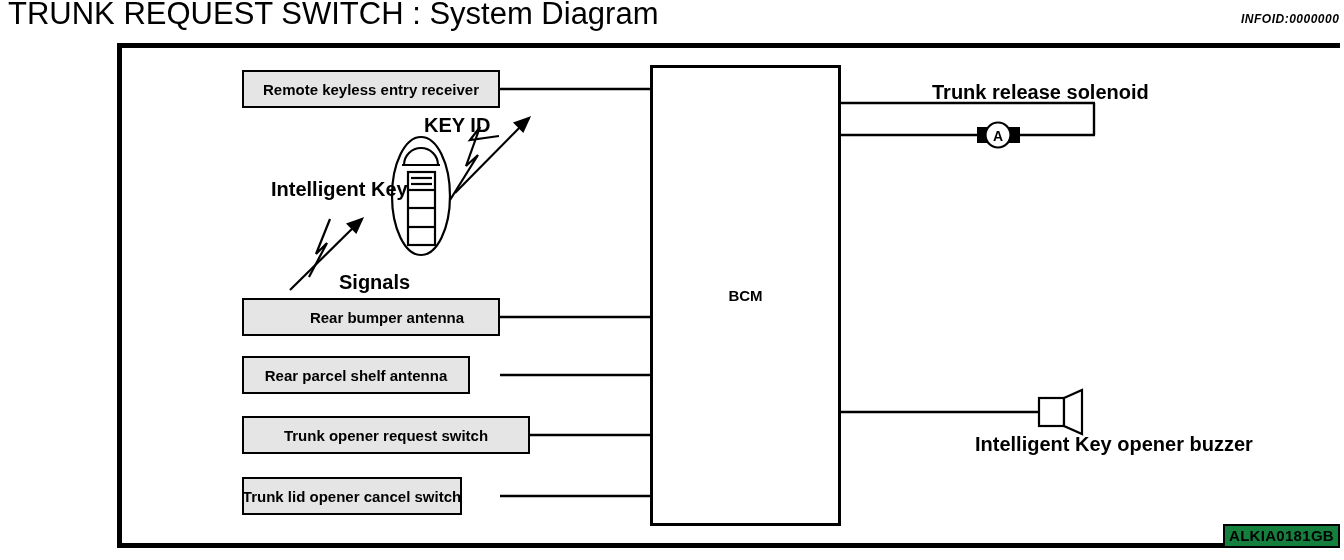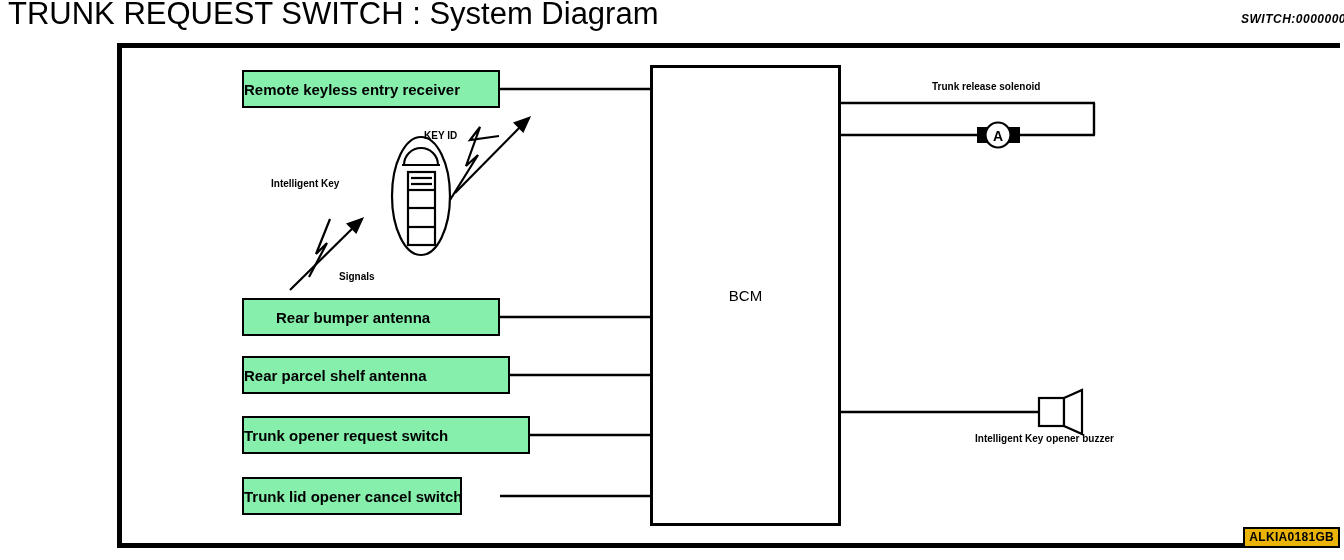--- a/index.html
+++ b/index.html
@@ -52,68 +52,68 @@
   #diagram-svg {
     position: absolute;
     left: 0;
     top: 0;
     width: 1344px;
     height: 560px;
   }
   .node-box {
     position: absolute;
     border: 2px solid #000;
-    background: #86efac;
+    background: #e5e5e5;
     box-sizing: border-box;
     display: flex;
     align-items: center;
-    justify-content: flex-start;
+    justify-content: center;
     font-size: 15px;
     font-weight: bold;
     white-space: nowrap;
   }
   .bcm-box {
     position: absolute;
     left: 650px;
     top: 65px;
     width: 191px;
     height: 461px;
     border: 3px solid #000;
     background: #fff;
     box-sizing: border-box;
     display: flex;
     align-items: center;
     justify-content: center;
     font-size: 15px;
-    font-weight: normal;
+    font-weight: bold;
   }
   .free-label {
     position: absolute;
-    font-size: 10px;
+    font-size: 20px;
     font-weight: bold;
     white-space: nowrap;
   }
   #code-badge {
     position: absolute;
     right: 4px;
     bottom: 12px;
     border: 2px solid #000;
-    background: #eab308;
+    background: #15803d;
     padding: 1px 4px 2px 4px;
-    font-size: 12px;
+    font-size: 15px;
     font-weight: bold;
     letter-spacing: 0.3px;
     white-space: nowrap;
   }
 </style>
 </head>
 <body>
 
 <div id="page-title">TRUNK REQUEST SWITCH : System Diagram</div>
-<div id="infoid">SWITCH:0000000</div>
+<div id="infoid">INFOID:0000000</div>
 
 <div id="diagram-frame"></div>
 
 <svg id="diagram-svg" viewBox="0 0 1344 560" xmlns="http://www.w3.org/2000/svg">
 
   <line x1="500" y1="89" x2="651" y2="89" stroke="#000" stroke-width="2.4"></line>
   <line x1="500" y1="317" x2="651" y2="317" stroke="#000" stroke-width="2.4"></line>
   <line x1="500" y1="375" x2="651" y2="375" stroke="#000" stroke-width="2.4"></line>
   <line x1="500" y1="435" x2="651" y2="435" stroke="#000" stroke-width="2.4"></line>
   <line x1="500" y1="496" x2="651" y2="496" stroke="#000" stroke-width="2.4"></line>
@@ -159,39 +159,39 @@
 </svg>
 
 <div class="node-box" style="left:242px; top:70px; width:258px; height:38px;">
   <span>Remote keyless entry receiver</span>
 </div>
 
 <div class="node-box" style="left:242px; top:298px; width:258px; height:38px;padding-left:32px;">
   <span>Rear bumper antenna</span>
 </div>
 
-<div class="node-box" style="left:242px; top:356px; width:268px; height:38px;">
+<div class="node-box" style="left:242px; top:356px; width:228px; height:38px;">
   <span>Rear parcel shelf antenna</span>
 </div>
 
 <div class="node-box" style="left:242px; top:416px; width:288px; height:38px;">
   <span>Trunk opener request switch</span>
 </div>
 
 <div class="node-box" style="left:242px; top:477px; width:220px; height:38px;">
   <span>Trunk lid opener cancel switch</span>
 </div>
 
 <div class="bcm-box">
   <span>BCM</span>
 </div>
 
 <div class="free-label" style="left:932px; top:81px;">Trunk release solenoid</div>
 
 <div class="free-label" style="left:975px; top:433px;">Intelligent Key opener buzzer</div>
 
-<div class="free-label" style="left:424px; top:114px;margin-top:16px;">KEY ID</div>
+<div class="free-label" style="left:424px; top:114px;">KEY ID</div>
 
 <div class="free-label" style="left:271px; top:178px;">Intelligent Key</div>
 
 <div class="free-label" style="left:339px; top:271px;">Signals</div>
 
 <div id="code-badge">ALKIA0181GB</div>
 
 </body></html>

